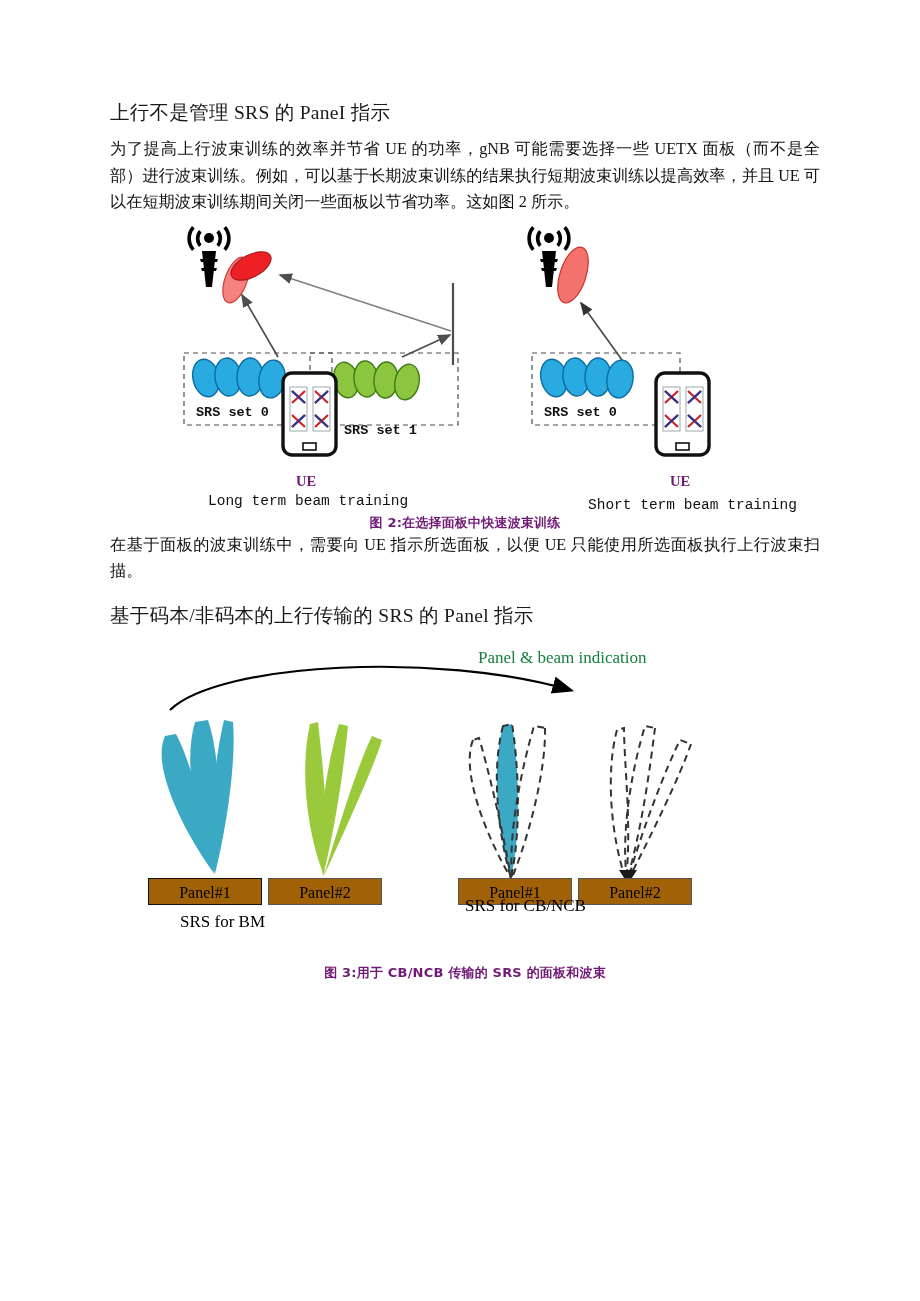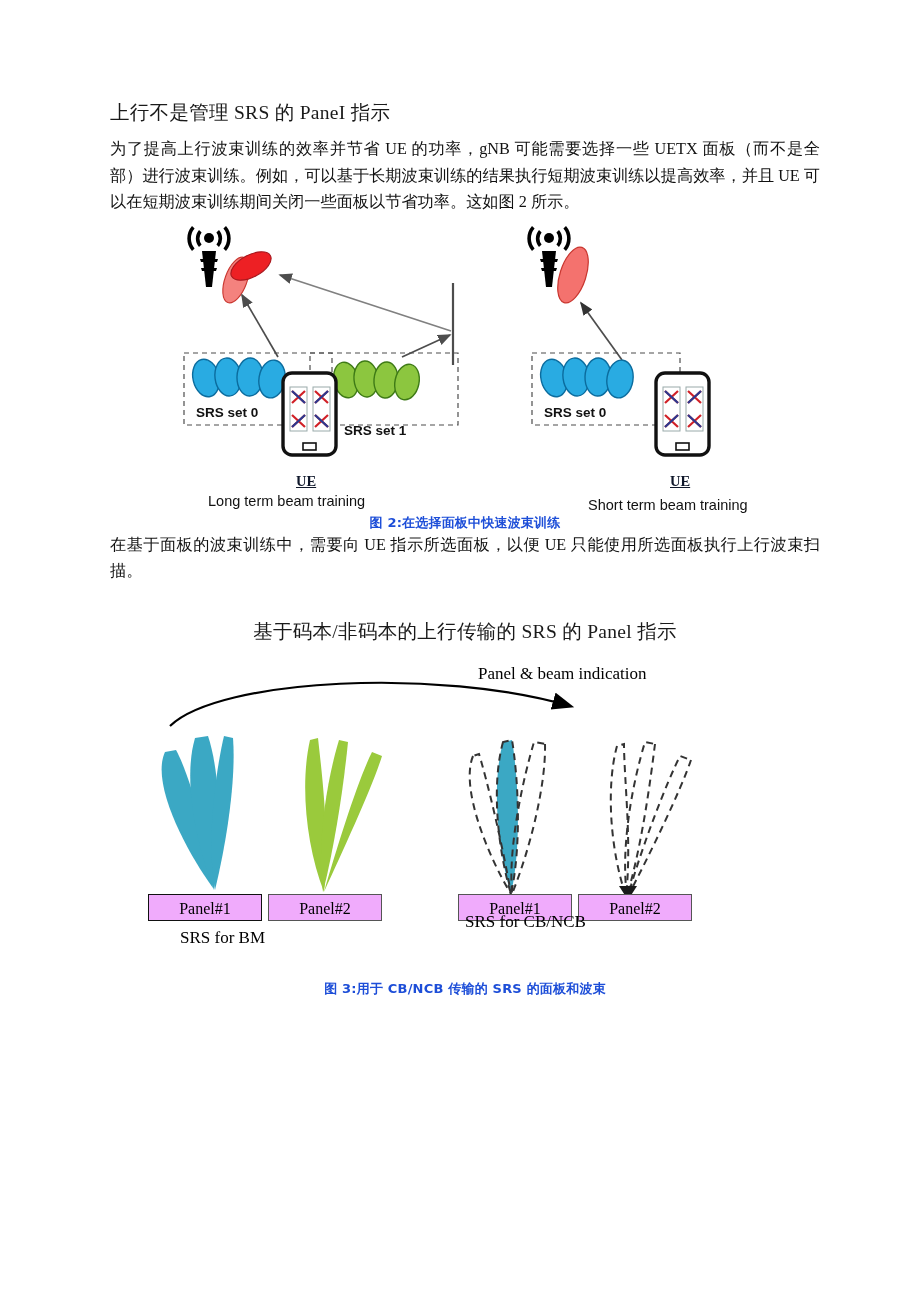--- a/index.html
+++ b/index.html
@@ -46,21 +46,21 @@
     margin: 0 0 10px 0;
     text-align: justify;
     text-justify: inter-character;
     color: #111111;
   }
   .fig-caption {
     font-family: "DejaVu Sans", "Liberation Sans", sans-serif;
     font-size: 13px;
     font-weight: bold;
     text-align: center;
-    color: #1d4ed8;
+    color: #701a75;
     margin: 4px 0 0 0;
     letter-spacing: 0.2px;
   }
 
   
   .figure2 {
     position: relative;
     width: 710px;
     height: 285px;
     margin: 6px 0 0 0;
@@ -69,63 +69,62 @@
   .fig2-left { left: 60px; width: 340px; }
   .fig2-right { left: 400px; width: 300px; }
 
   .fig-svg { position: absolute; left: 0; top: 0; }
 
   .label-ue {
     position: absolute;
     font-family: "Liberation Serif", "DejaVu Serif", serif;
     font-size: 14.5px;
     font-weight: bold;
-    color: #0f172a;
-    text-decoration: underline;
+    color: #701a75;
   }
   .label-mode {
     position: absolute;
-    font-family: Liberation Sans, sans-serif;
+    font-family: Liberation Mono, monospace;
     font-size: 14.5px;
     color: #111;
     white-space: nowrap;
   }
 
   
   .figure3 {
     position: relative;
     width: 710px;
     height: 290px;
     margin: 20px 0 0 0;
   }
   .panel-box {
     position: absolute;
     border: 1.4px solid #555;
-    background: #f0abfc;
+    background: #a16207;
     font-family: "Liberation Serif", "DejaVu Serif", serif;
     font-size: 16px;
     color: #000;
     text-align: center;
     line-height: 27px;
     height: 27px;
     box-sizing: border-box;
   }
   .panel-box.strong { border: 1.8px solid #111; }
   .srs-label {
     position: absolute;
     font-family: "Liberation Serif", "DejaVu Serif", serif;
     font-size: 17px;
     color: #000;
     white-space: nowrap;
   }
   .indication-label {
     position: absolute;
     font-family: "Liberation Serif", "DejaVu Serif", serif;
     font-size: 17px;
-    color: #000000;
+    color: #15803d;
     white-space: nowrap;
   }
 </style>
 </head>
 <body>
 
 <div class="page">
   <div class="content">
 
     <h2 class="section-heading">上行不是管理 SRS 的 PaneI 指示</h2>
@@ -260,21 +259,21 @@
         <div class="label-ue" style="left:160px; top:248px;">UE</div>
         <div class="label-mode" style="left:78px; top:272px;">Short term beam training</div>
         <div class="label-mode" style="left:34px; top:180px; font-size:13.5px; font-weight:bold;">SRS set 0</div>
       </div>
     </div>
 
     <div class="fig-caption">图 2:在选择面板中快速波束训练</div>
 
     <p class="body-text" style="">在基于面板的波束训练中，需要向 UE 指示所选面板，以便 UE 只能使用所选面板执行上行波束扫描。</p>
 
-    <h2 class="section-heading" style="margin-top:34px;text-align:center;">基于码本/非码本的上行传输的 SRS 的 Panel 指示</h2>
+    <h2 class="section-heading" style="margin-top:18px;">基于码本/非码本的上行传输的 SRS 的 Panel 指示</h2>
 
 
     <div class="figure3">
       <svg class="fig-svg" width="710" height="270" viewBox="0 0 710 270">
         <defs>
           <marker id="arrow3" markerWidth="11" markerHeight="11" refX="8" refY="4" orient="auto">
             <path d="M0,0 L10,4 L0,8 Z" fill="#000"></path>
           </marker>
         </defs>
 

